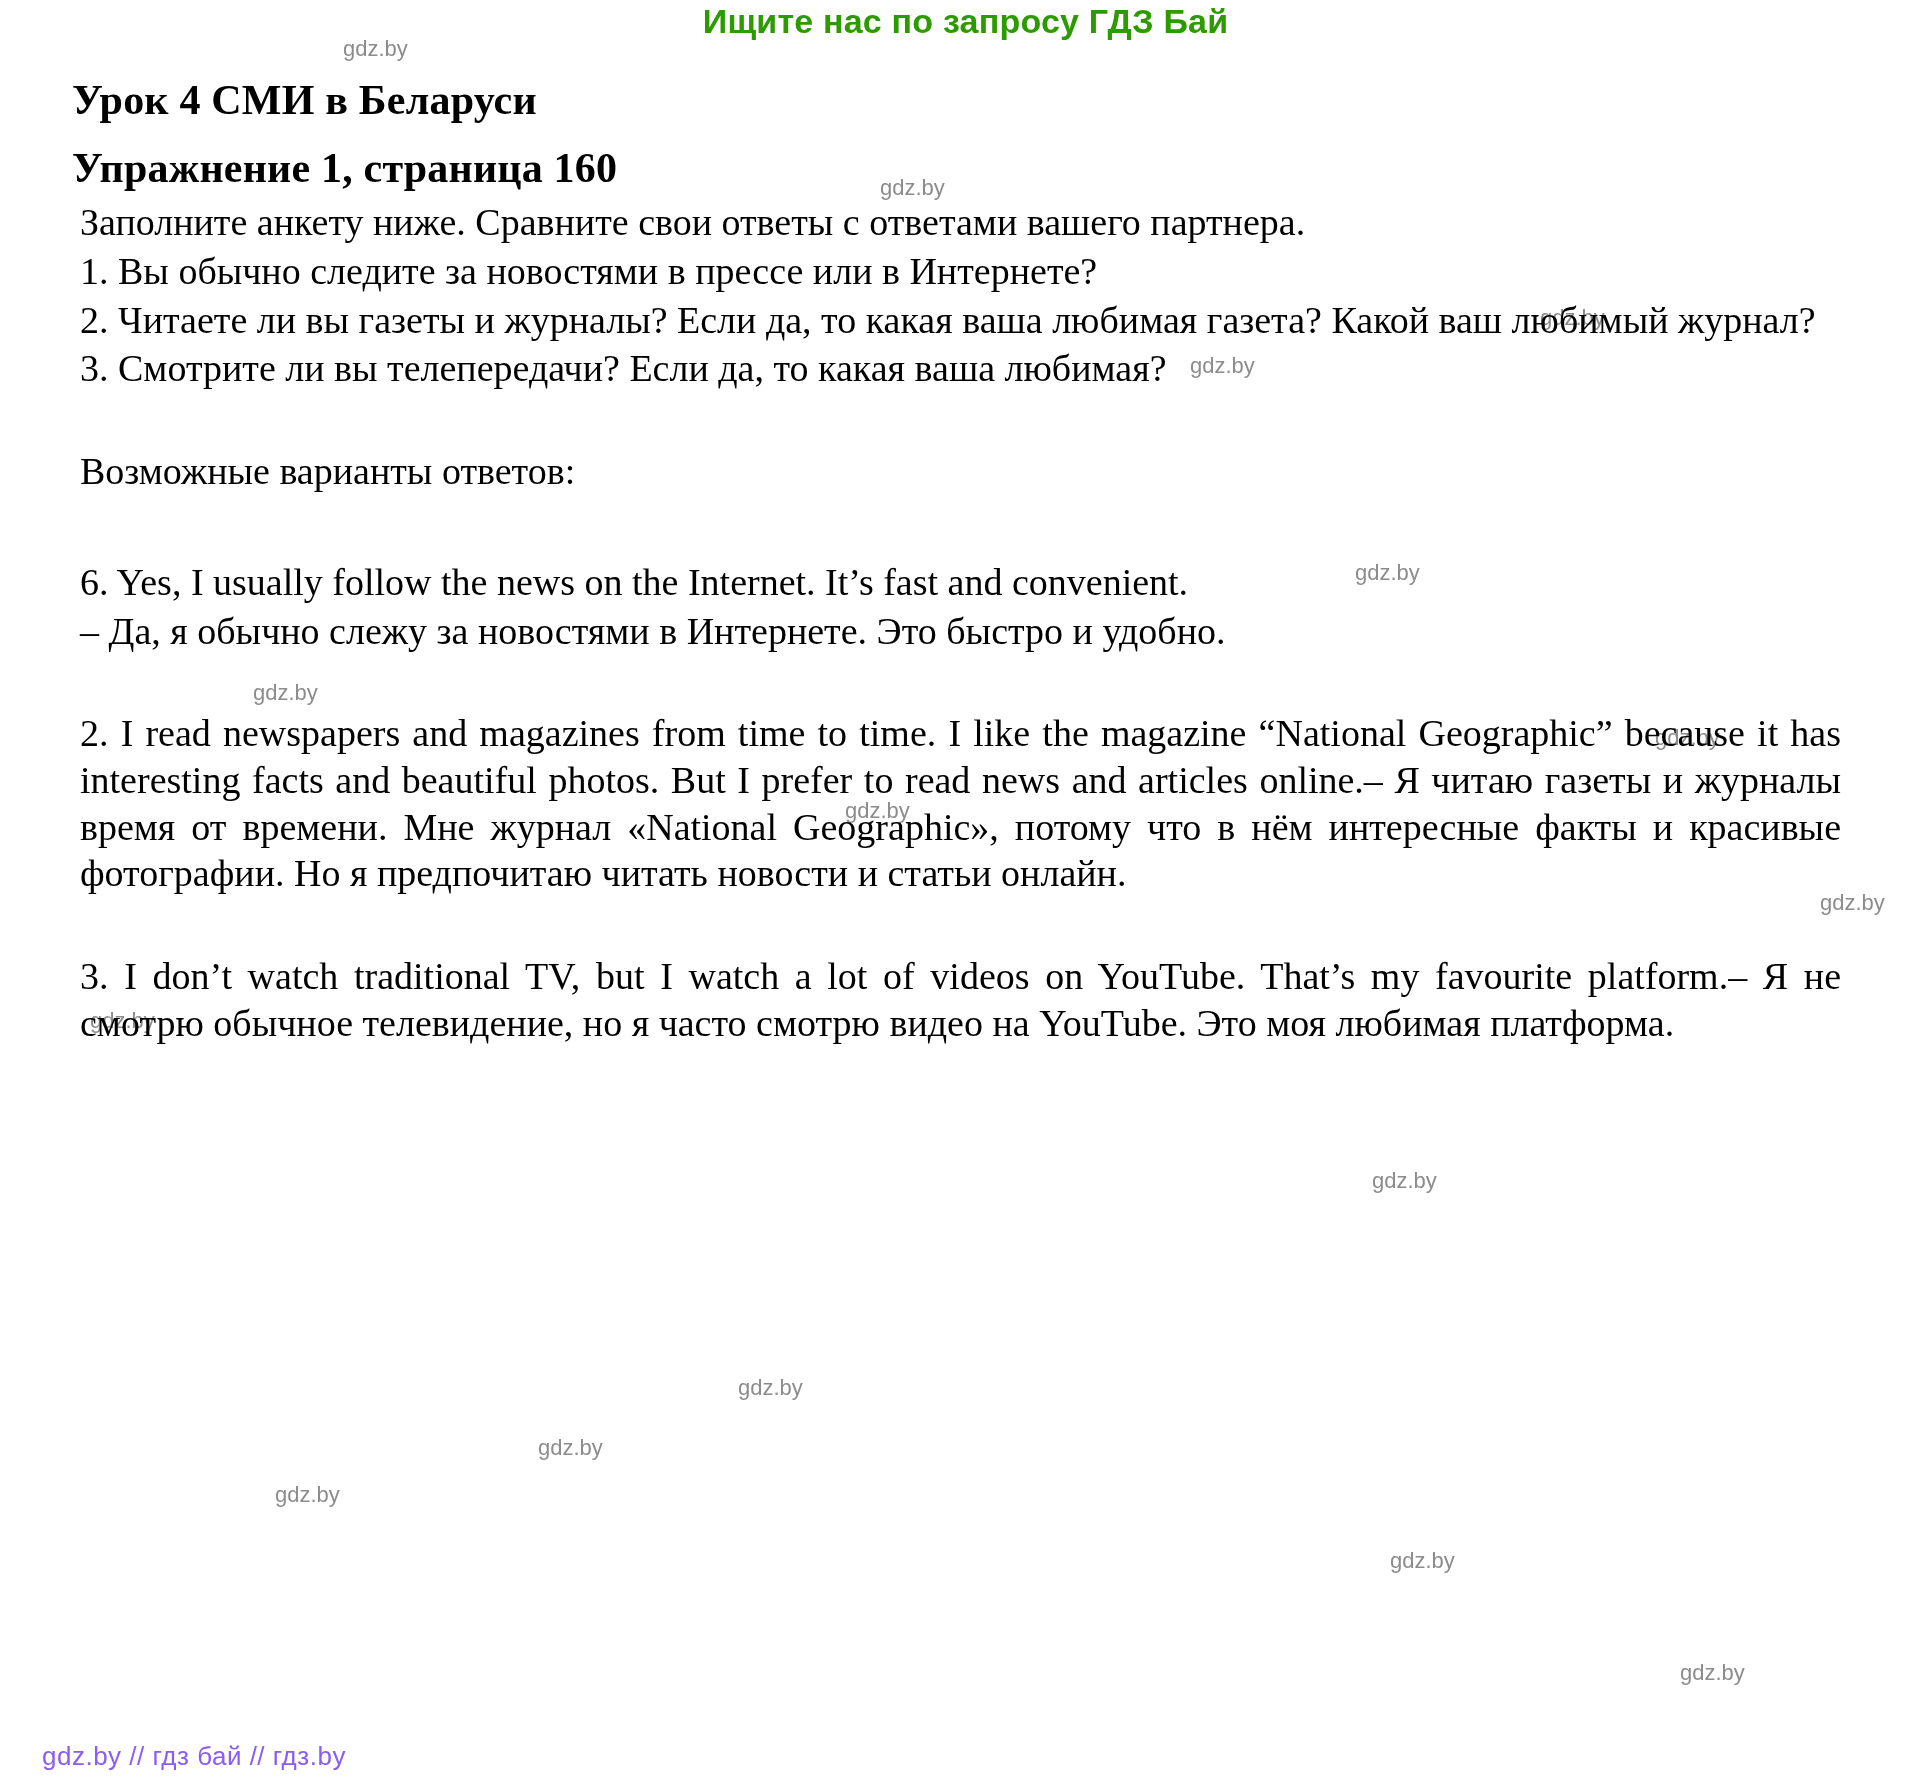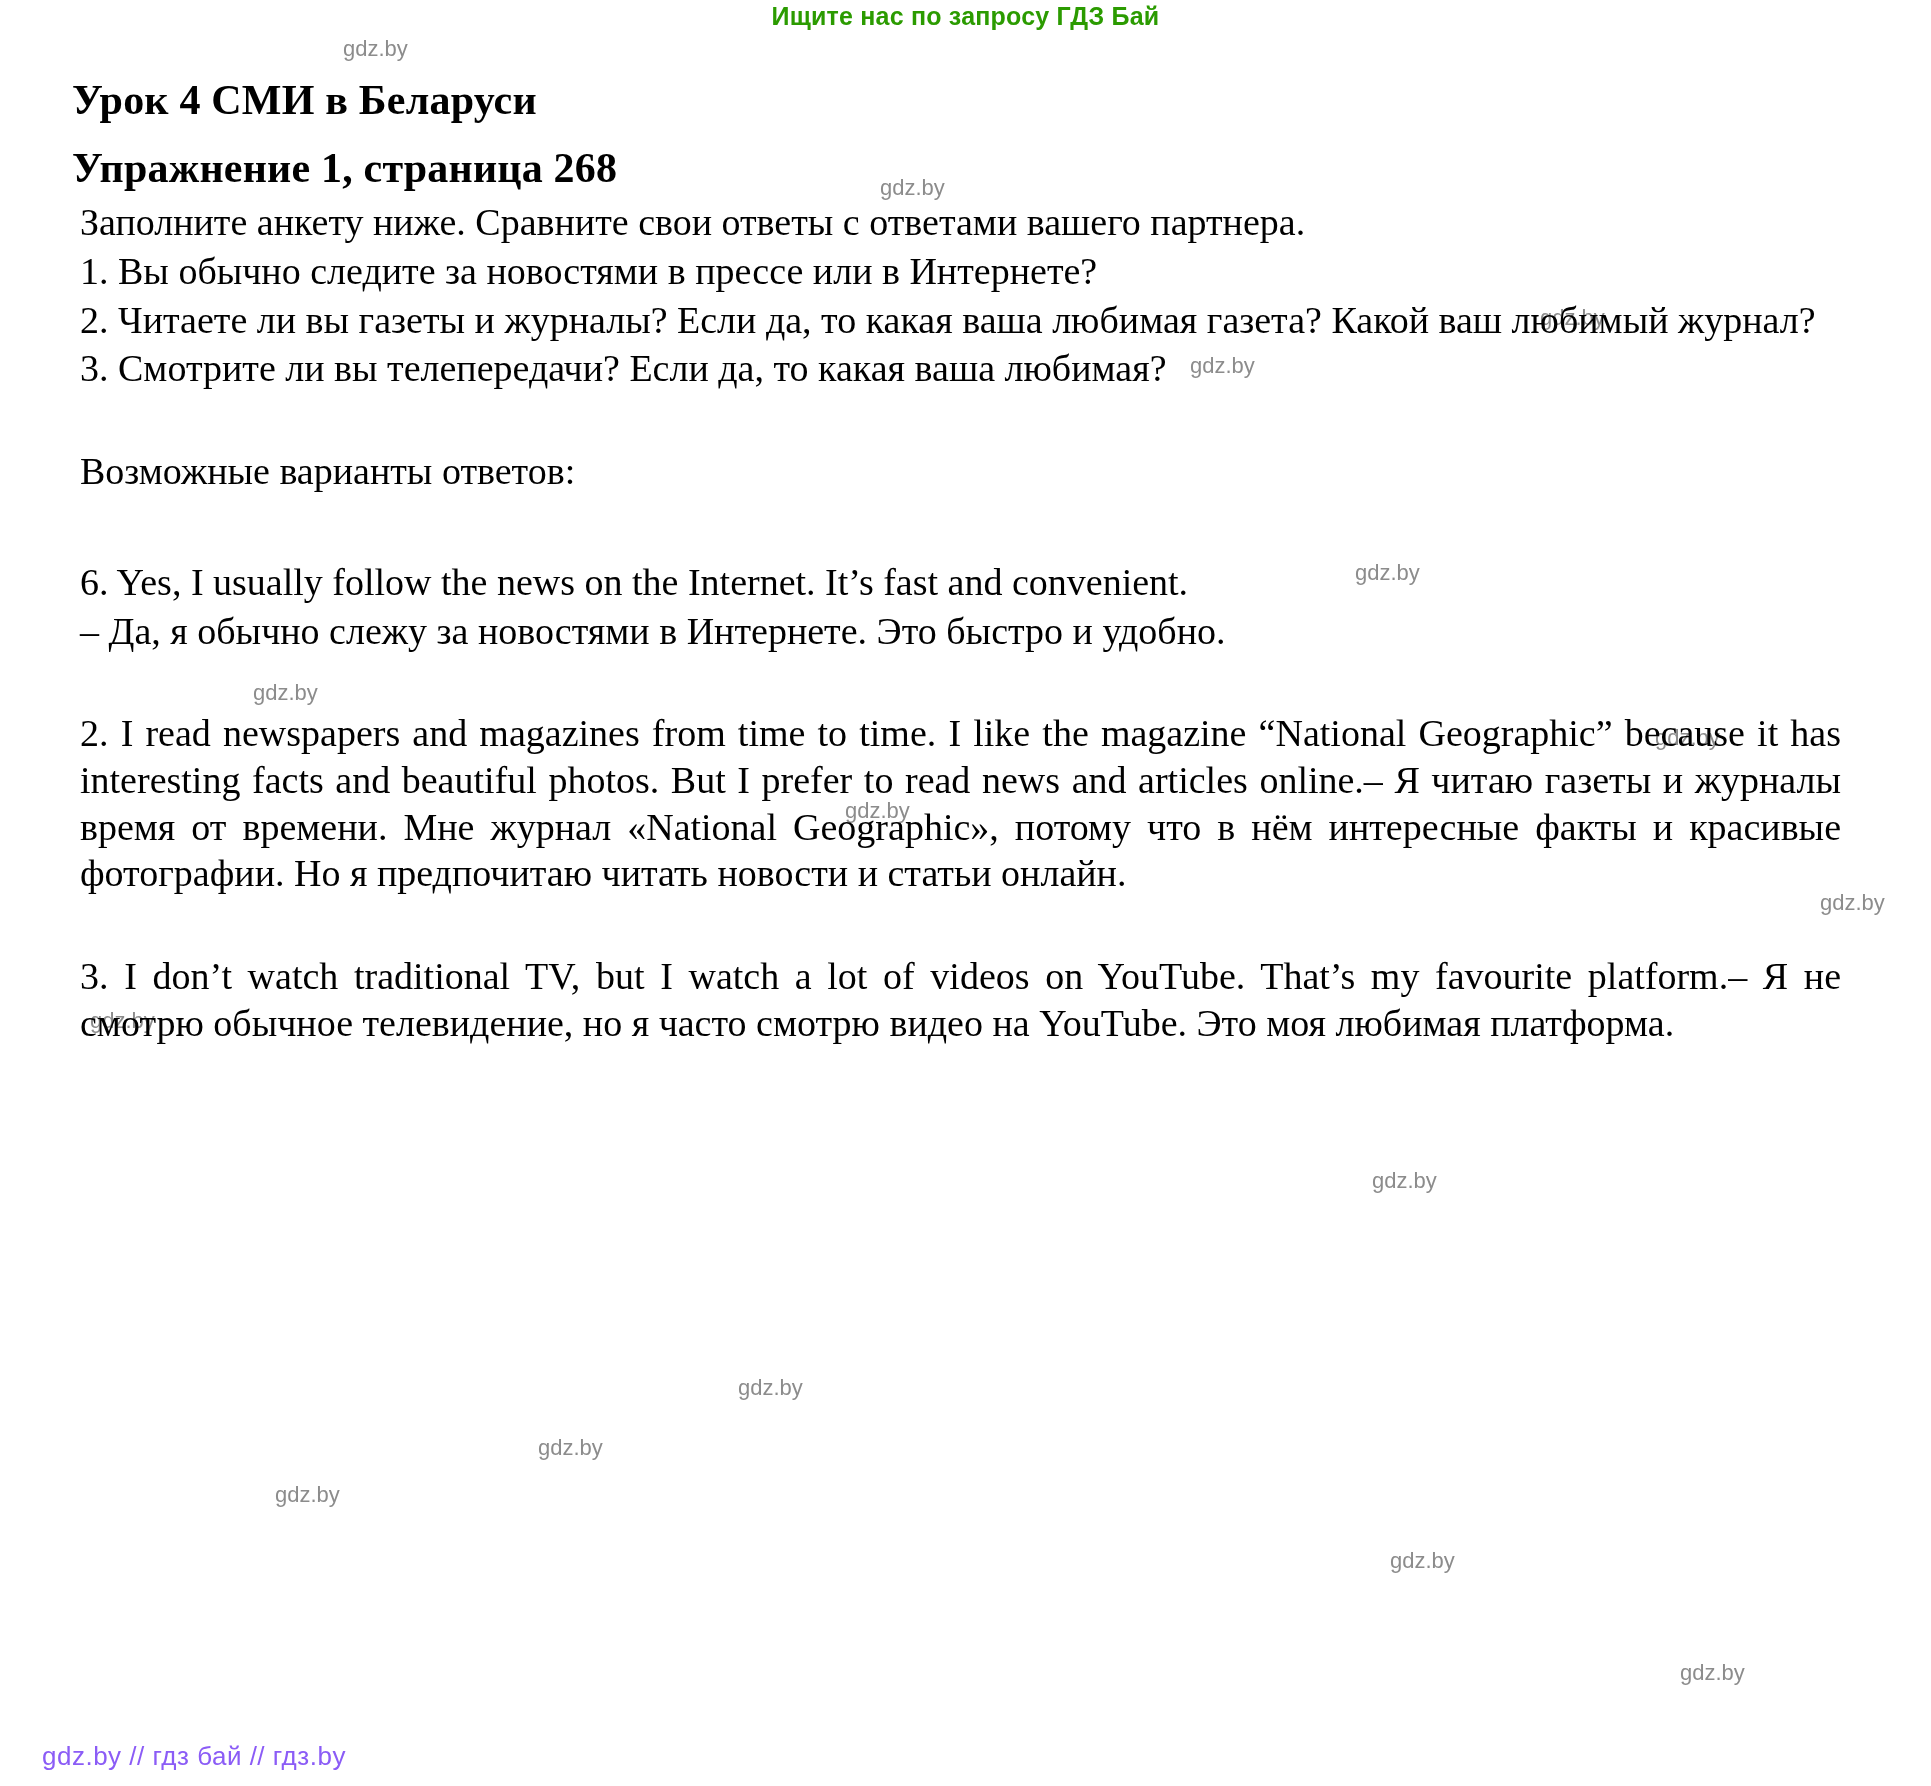--- a/index.html
+++ b/index.html
@@ -22,21 +22,21 @@
     box-sizing: border-box;
     padding: 0 60px;
   }
   .top-banner {
     position: absolute;
     top: 2px;
     left: 0;
     width: 100%;
     text-align: center;
     font-family: "Liberation Sans", sans-serif;
-    font-size: 25px;
+    font-size: 34px;
     font-weight: bold;
     color: #2b9b00;
     letter-spacing: 0.2px;
   }
   .content {
     position: relative;
     padding-top: 76px;
   }
   h1.title {
     font-size: 42px;
@@ -108,21 +108,21 @@
   <span class="wm" style="left:1372px; top:1168px;">gdz.by</span>
   <span class="wm" style="left:738px; top:1375px;">gdz.by</span>
   <span class="wm" style="left:538px; top:1435px;">gdz.by</span>
   <span class="wm" style="left:275px; top:1482px;">gdz.by</span>
   <span class="wm" style="left:1390px; top:1548px;">gdz.by</span>
   <span class="wm" style="left:1680px; top:1660px;">gdz.by</span>
 
   <div class="content">
 
     <h1 class="title">Урок 4 СМИ в Беларуси</h1>
-    <h2 class="subtitle">Упражнение 1, страница 268</h2>
+    <h2 class="subtitle">Упражнение 1, страница 160</h2>
 
     <p class="para">Заполните анкету ниже. Сравните свои ответы с ответами вашего партнера.</p>
 
     <p class="para nojust">1. Вы обычно следите за новостями в прессе или в Интернете?</p>
     <p class="para">2. Читаете ли вы газеты и журналы? Если да, то какая ваша любимая газета? Какой ваш любимый журнал?</p>
     <p class="para nojust">3. Смотрите ли вы телепередачи? Если да, то какая ваша любимая?</p>
 
     <div class="spacer-md"></div>
 
     <p class="para nojust">Возможные варианты ответов:</p>

